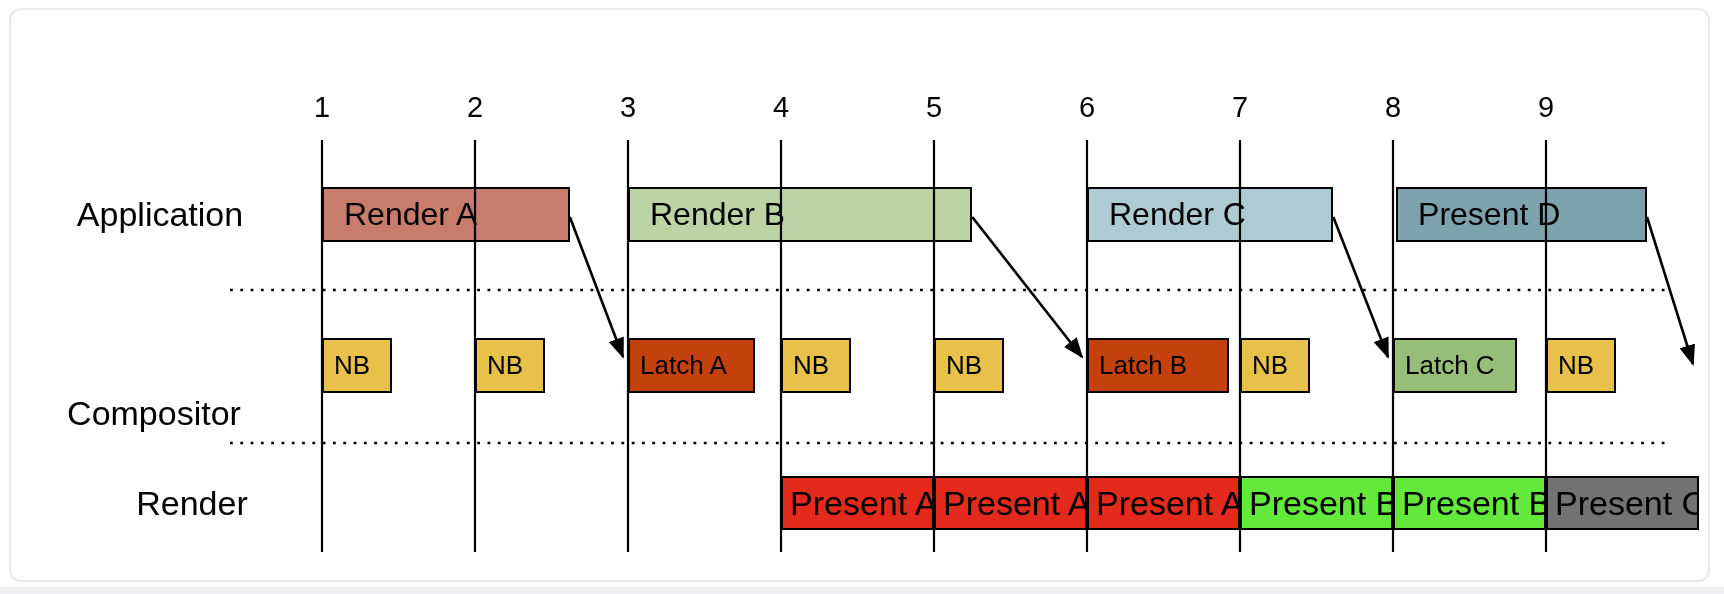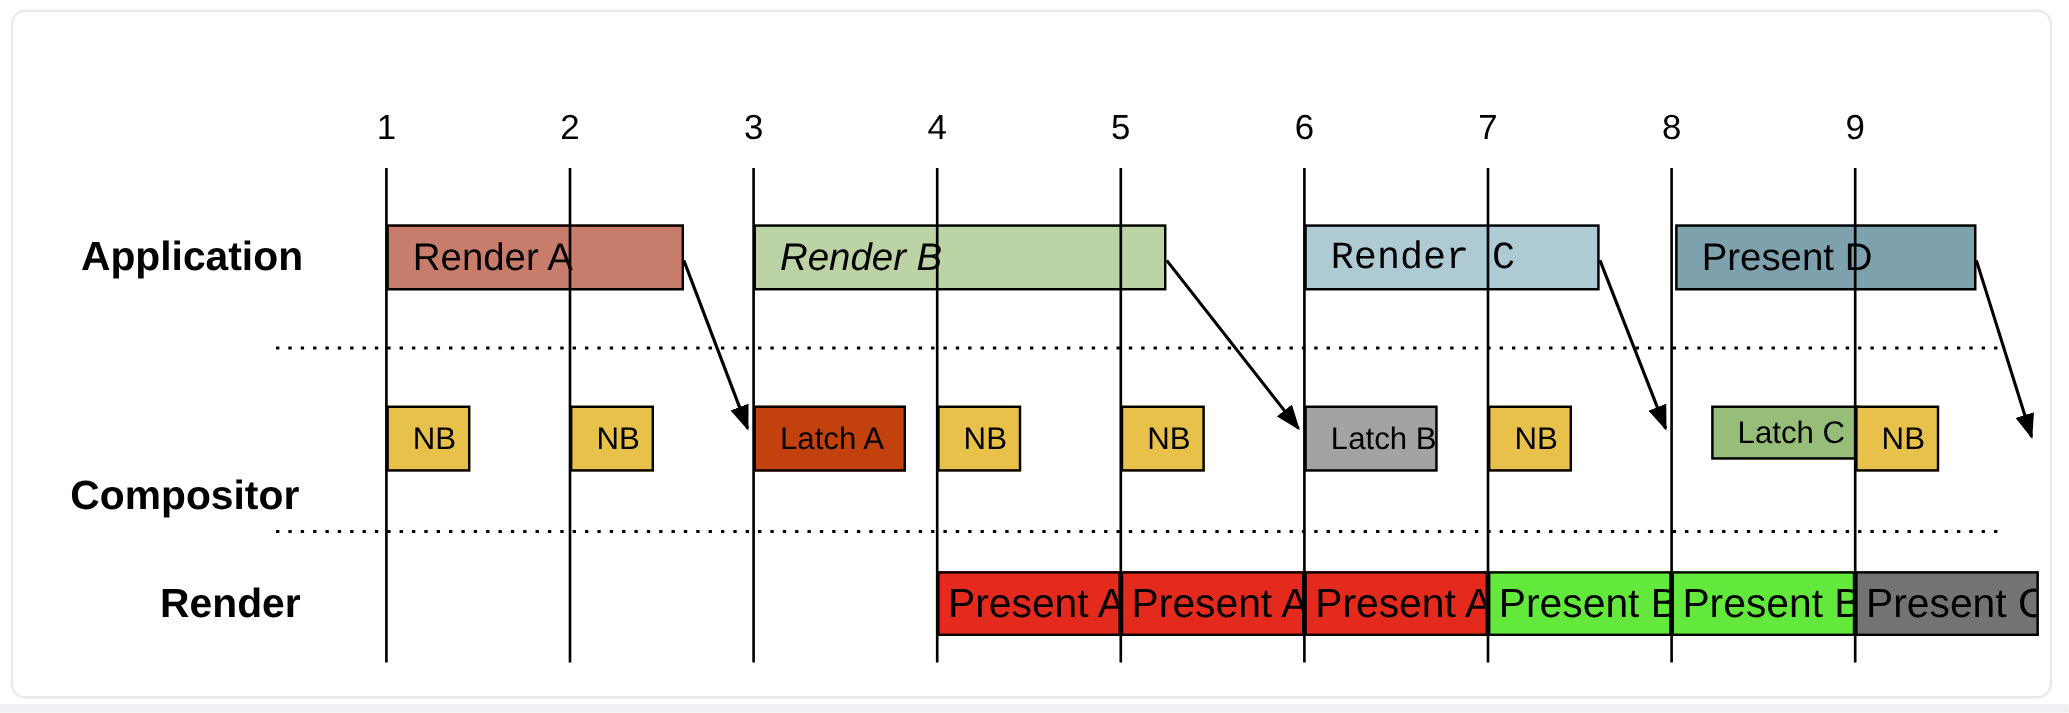--- a/index.html
+++ b/index.html
@@ -51,32 +51,31 @@
     position: absolute;
     box-sizing: border-box;
     border: 2px solid #000000;
     display: flex;
     align-items: center;
     color: #000000;
     white-space: nowrap;
     overflow: hidden;
   }
   .app-box  { font-size: 32px; padding-left: 20px; }
-  .comp-box { font-size: 26px; padding-left: 20px;  }
+  .comp-box { font-size: 26px; padding-left: 10px;  }
   .disp-box { font-size: 34px; padding-left: 7px;  }
   .lane-label {
     position: absolute;
     width: 244px;
     height: 55px;
     display: flex;
     align-items: center;
     justify-content: center;
     font-size: 34px;
     color: #000000;
-    font-weight: bold;
   }
   .lane-application { left: 38px; top: 187px; }
   .lane-compositor  { left: 32px; top: 338px; margin-top: 48px; }
   .lane-display     { left: 70px; top: 476px; height: 54px; }
   .tick-label {
     position: absolute;
     width: 80px;
     height: 34px;
     top: 91px;
     text-align: center;
@@ -86,31 +85,31 @@
 </style>
 </head>
 <body>
 
 <div id="stage">
   <div id="card" style="background: rgb(255, 255, 255); border-color: rgb(232, 235, 238);"></div>
   <div id="page-edge" style="background: rgb(237, 239, 242);"></div>
 
   <div id="boxes-layer">
       <div class="box app-box" style="left: 322px; top: 187px; width: 247.86px; height: 55px; background: rgb(200, 125, 108);">Render A</div>
-      <div class="box app-box" style="left: 628px; top: 187px; width: 344.25px; height: 55px; background: rgb(188, 211, 165); font-style: italic;">Render B</div>
-      <div class="box app-box" style="left: 1087px; top: 187px; width: 246.33px; height: 55px; background: rgb(174, 202, 211); font-family: Liberation Mono, monospace;">Render C</div>
+      <div class="box app-box" style="left: 628px; top: 187px; width: 344.25px; height: 55px; background: rgb(188, 211, 165);">Render B</div>
+      <div class="box app-box" style="left: 1087px; top: 187px; width: 246.33px; height: 55px; background: rgb(174, 202, 211);">Render C</div>
       <div class="box app-box" style="left: 1396.06px; top: 187px; width: 250.92px; height: 55px; background: rgb(126, 161, 174);">Present D</div>
       <div class="box comp-box" style="left: 322px; top: 338px; width: 70.38px; height: 55px; background: rgb(231, 193, 73);">NB</div>
       <div class="box comp-box" style="left: 475px; top: 338px; width: 70.38px; height: 55px; background: rgb(231, 193, 73);">NB</div>
       <div class="box comp-box" style="left: 628px; top: 338px; width: 126.99px; height: 55px; background: #c2410c;">Latch A</div>
       <div class="box comp-box" style="left: 781px; top: 338px; width: 70.38px; height: 55px; background: rgb(231, 193, 73);">NB</div>
       <div class="box comp-box" style="left: 934px; top: 338px; width: 70.38px; height: 55px; background: rgb(231, 193, 73);">NB</div>
-      <div class="box comp-box" style="left: 1087px; top: 338px; width: 111px; height: 55px; background: #a3a3a3;">Latch B</div>
+      <div class="box comp-box" style="left: 1087px; top: 338px; width: 142px; height: 55px; background: #c2410c;">Latch B</div>
       <div class="box comp-box" style="left: 1240px; top: 338px; width: 70.38px; height: 55px; background: rgb(231, 193, 73);">NB</div>
-      <div class="box comp-box" style="left: 1426px; top: 338px; width: 123.93px; height: 45px; background: rgb(150, 190, 120);">Latch C</div>
+      <div class="box comp-box" style="left: 1393px; top: 338px; width: 123.93px; height: 55px; background: rgb(150, 190, 120);">Latch C</div>
       <div class="box comp-box" style="left: 1546px; top: 338px; width: 70.38px; height: 55px; background: rgb(231, 193, 73);">NB</div>
       <div class="box disp-box" style="left: 781px; top: 476px; width: 153px; height: 54px; background: rgb(227, 42, 28);">Present A</div>
       <div class="box disp-box" style="left: 934px; top: 476px; width: 153px; height: 54px; background: rgb(227, 42, 28);">Present A</div>
       <div class="box disp-box" style="left: 1087px; top: 476px; width: 153px; height: 54px; background: rgb(227, 42, 28);">Present A</div>
       <div class="box disp-box" style="left: 1240px; top: 476px; width: 153px; height: 54px; background: rgb(98, 233, 60);">Present B</div>
       <div class="box disp-box" style="left: 1393px; top: 476px; width: 153px; height: 54px; background: rgb(98, 233, 60);">Present B</div>
       <div class="box disp-box" style="left: 1546px; top: 476px; width: 153px; height: 54px; background: #737373;">Present C</div>
     </div>
 
   <svg id="overlay" width="1724" height="594" viewBox="0 0 1724 594">

